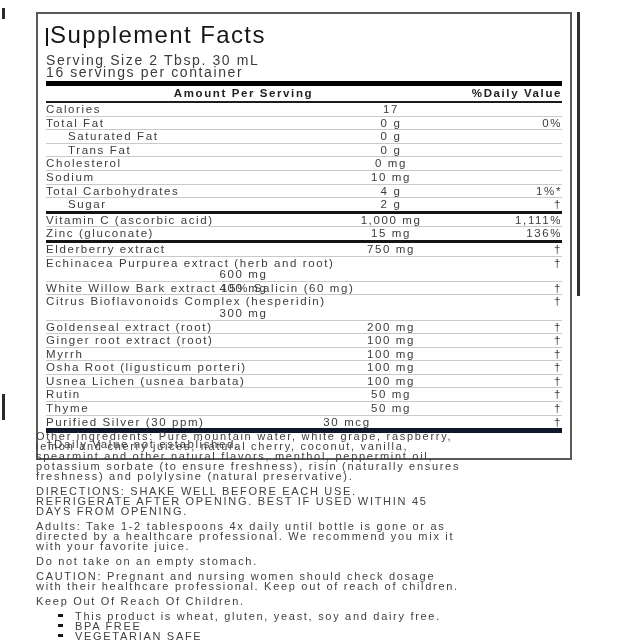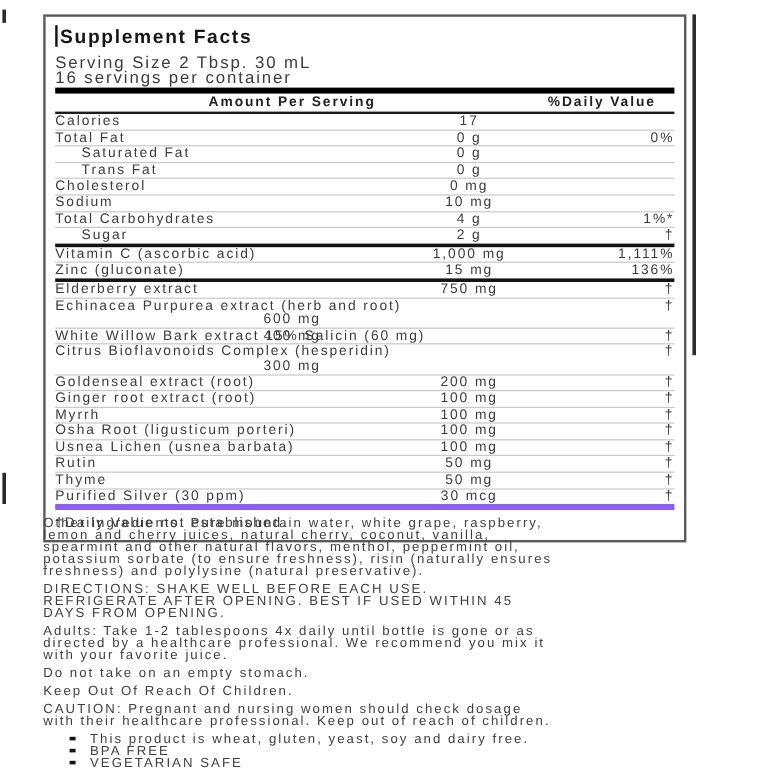--- a/index.html
+++ b/index.html
@@ -13,32 +13,32 @@
   .tick-bottom{top:394px;height:26px;}
   .vrule{position:absolute;left:577px;top:12px;width:3px;height:284px;background:#2e2e2e;}
 
   
   .panel{position:absolute;left:36px;top:12px;width:536px;box-sizing:border-box;
          border:2px solid #5a5a5a;background:#fff;padding:5px 8px 4px 8px;
          letter-spacing:1.6px;font-size:11.5px;}
   .title-row{margin:2px 0 5px 0;white-space:nowrap;}
   .cursor{display:inline-block;width:2px;height:18px;background:#111;
           vertical-align:-3px;margin-right:2px;}
-  .title{font-weight:bold;font-size:16px;letter-spacing:1.4px;color:#161616;}
+  .title{font-weight:normal;font-size:24px;letter-spacing:1.4px;color:#161616;}
   .serv{font-size:14px;line-height:12px;color:#3c3c3c;}
   .hdr-bar{height:5px;background:#000;margin-top:3px;}
   .hdr{display:flex;font-weight:bold;color:#222;padding:1px 0;
        border-bottom:2px solid #1c1c1c;font-size:11.5px;line-height:13px;}
   .hdr-amount{flex:1;text-align:center;}
-  .hdr-dv{width:121px;text-align:center;}
+  .hdr-dv{width:121px;text-align:right;}
 
   .frow{display:flex;align-items:flex-start;border-bottom:1px solid #c9c9c9;
         line-height:11.6px;padding:1px 0 0 0;min-height:11.6px;}
   .frow.sep-thick{border-bottom:3px solid #141414;}
-  .frow.sep-heavy{border-bottom:5px solid #8b5cf6;}
+  .frow.sep-heavy{border-bottom:5px solid #0f172a;gap:44px;}
   .cell-label{flex:1;}
   .indent .cell-label{padding-left:22px;}
   .cell-amt{width:100px;text-align:center;white-space:nowrap;}
   .cell-dv{width:121px;text-align:right;}
   .wrap{display:block;position:relative;}
   .wrap .cell-label{display:block;max-width:352px;}
   .wrap .cell-amt{display:block;width:auto;margin-right:121px;}
   .wrap .cell-dv{position:absolute;top:1px;right:0;}
   .amtup .cell-amt{margin-top:-11.6px;}
   .footnote{padding:5px 0 4px 0;font-size:11.5px;color:#3c3c3c;}
@@ -193,23 +193,23 @@
 spearmint and other natural flavors, menthol, peppermint oil,
 potassium sorbate (to ensure freshness), risin (naturally ensures
 freshness) and polylysine (natural preservative).</p>
     <p class="info">DIRECTIONS: SHAKE WELL BEFORE EACH USE.
 REFRIGERATE AFTER OPENING. BEST IF USED WITHIN 45
 DAYS FROM OPENING.</p>
     <p class="info">Adults: Take 1-2 tablespoons 4x daily until bottle is gone or as
 directed by a healthcare professional. We recommend you mix it
 with your favorite juice.</p>
     <p class="info">Do not take on an empty stomach.</p>
-    <p class="info">Keep Out Of Reach Of Children.</p>
     <p class="info">CAUTION: Pregnant and nursing women should check dosage
 with their healthcare professional. Keep out of reach of children.</p>
+    <p class="info">Keep Out Of Reach Of Children.</p>
     <div id="bullets" class="bullets">
         <div class="bitem">
           <span class="bmark"></span>
           <span>This product is wheat, gluten, yeast, soy and dairy free.</span>
         </div>
         <div class="bitem">
           <span class="bmark"></span>
           <span>BPA FREE</span>
         </div>
         <div class="bitem">

